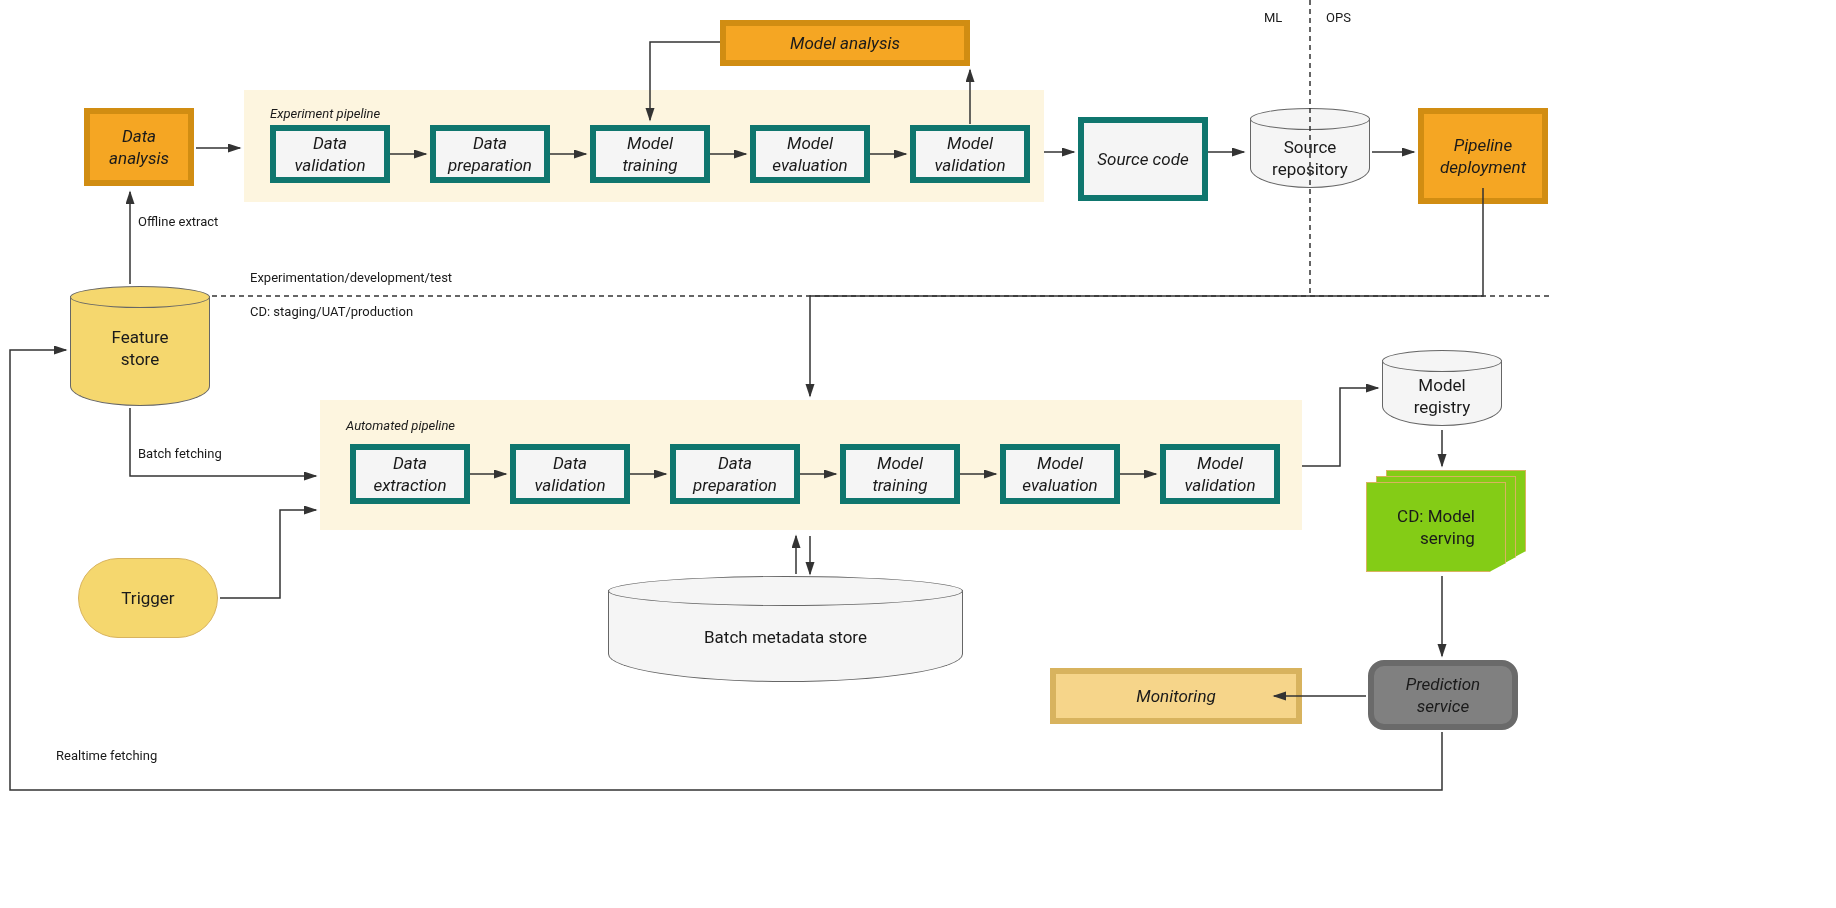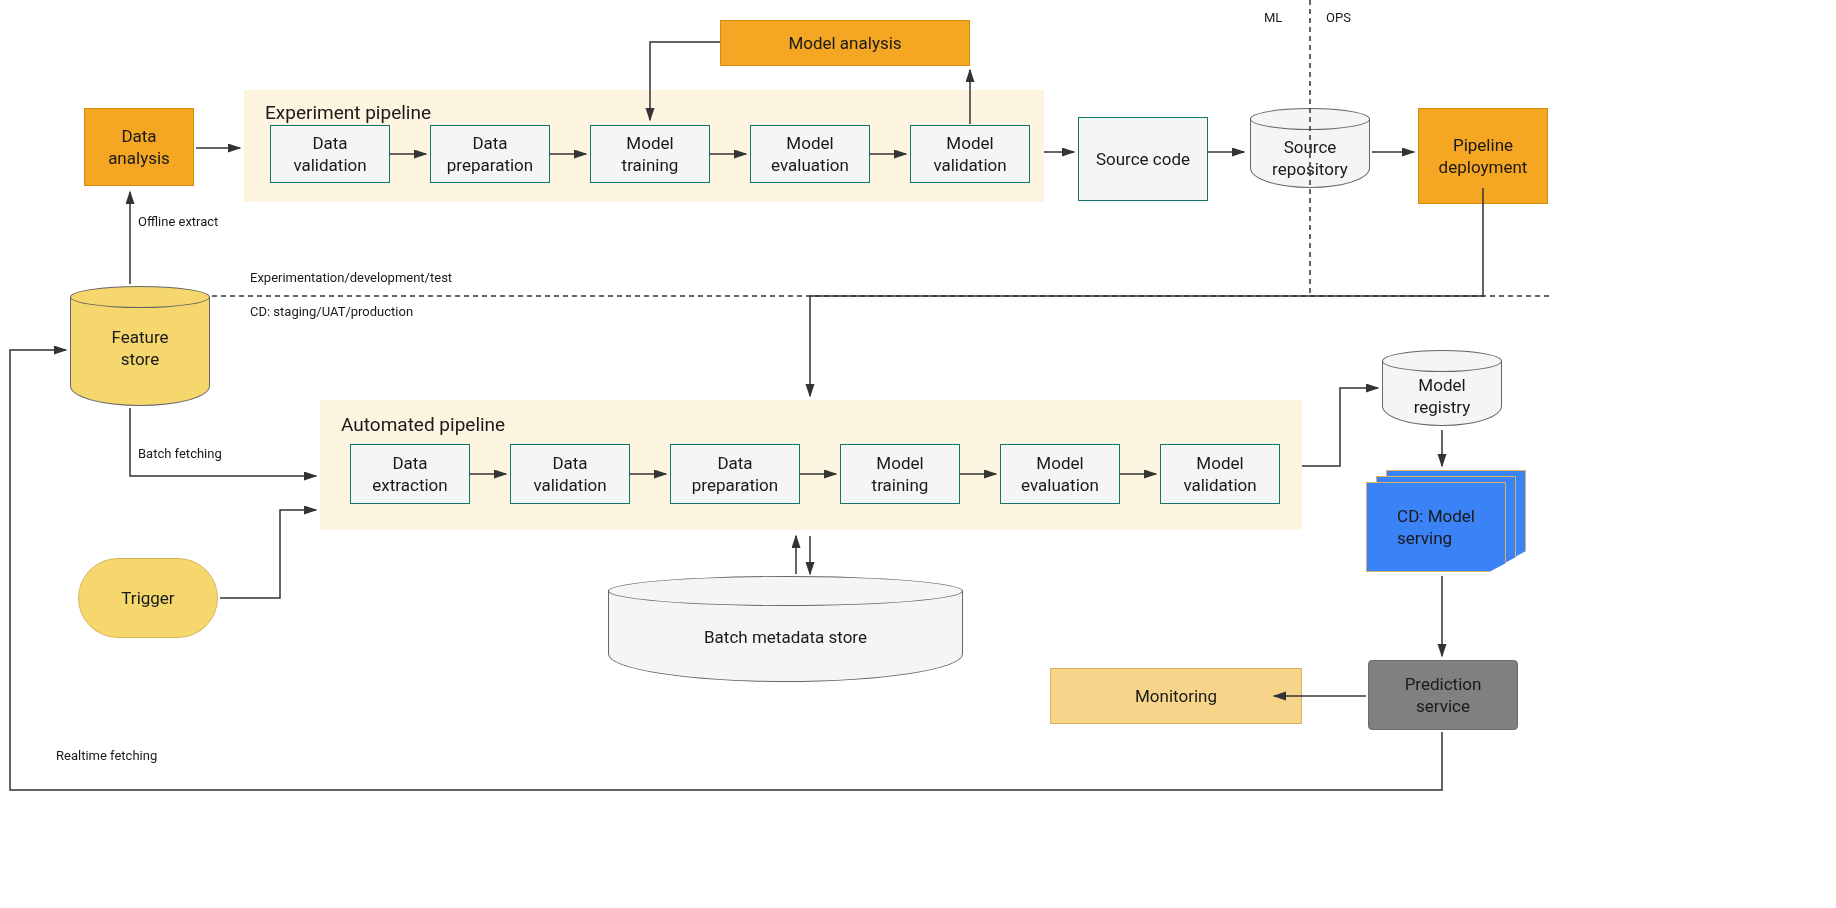--- a/index.html
+++ b/index.html
@@ -7,44 +7,45 @@
     font-family: -apple-system, BlinkMacSystemFont, "Segoe UI", Roboto, sans-serif;
     background: #fff;
     width: 1836px;
     height: 908px;
     position: relative;
     font-size: 17px;
     color: #1a1a1a;
   }
   .box {
     position: absolute;
-    border: 1px solid #0f766e;
+    border: 6px solid #0f766e;
     display: flex;
     align-items: center;
     justify-content: center;
     text-align: center;
     background: #f5f5f5;
     padding: 4px 8px;
     line-height: 1.3;
+    font-style: italic;
   }
   .orange { background: #f5a623; border-color: #d18d12; }
   .orange-light { background: #f6d58a; border-color: #d8b35e; }
   .cream { background: #fdf5df; border-color: #fdf5df; }
   .grey-dark { background: #808080; border-color: #6a6a6a; }
   .label {
     position: absolute;
     font-size: 13px;
     background: transparent;
   }
   .pipeline-label {
     position: absolute;
-    font-size: 19px;
+    font-size: 13px;
     font-weight: 400;
   }
-  .rounded { border-radius: 4px; text-align: center; }
+  .rounded { border-radius: 16px; text-align: center; }
 
   
   .cylinder {
     position: absolute;
     background: #f5f5f5;
     border: 1px solid #666;
     border-top: none;
     border-radius: 0 0 50% 50% / 0 0 20px 20px;
   }
   .cylinder::before {
@@ -92,26 +93,26 @@
   }
 
   
   .doc-stack {
     position: absolute;
   }
   .doc {
     position: absolute;
     width: 140px;
     height: 90px;
-    background: #3b82f6;
+    background: #84cc16;
     border: 1px solid #d8b35e;
     display: flex;
     align-items: center;
     justify-content: center;
-    text-align: left;
+    text-align: right;
     line-height: 1.3;
     clip-path: polygon(0 0, 100% 0, 100% 90%, 88% 100%, 0 100%);
   }
 </style>
 </head>
 <body>
 
 <div class="label" style="left:1264px; top:10px;">ML</div>
 <div class="label" style="left:1326px; top:10px;">OPS</div>
 

